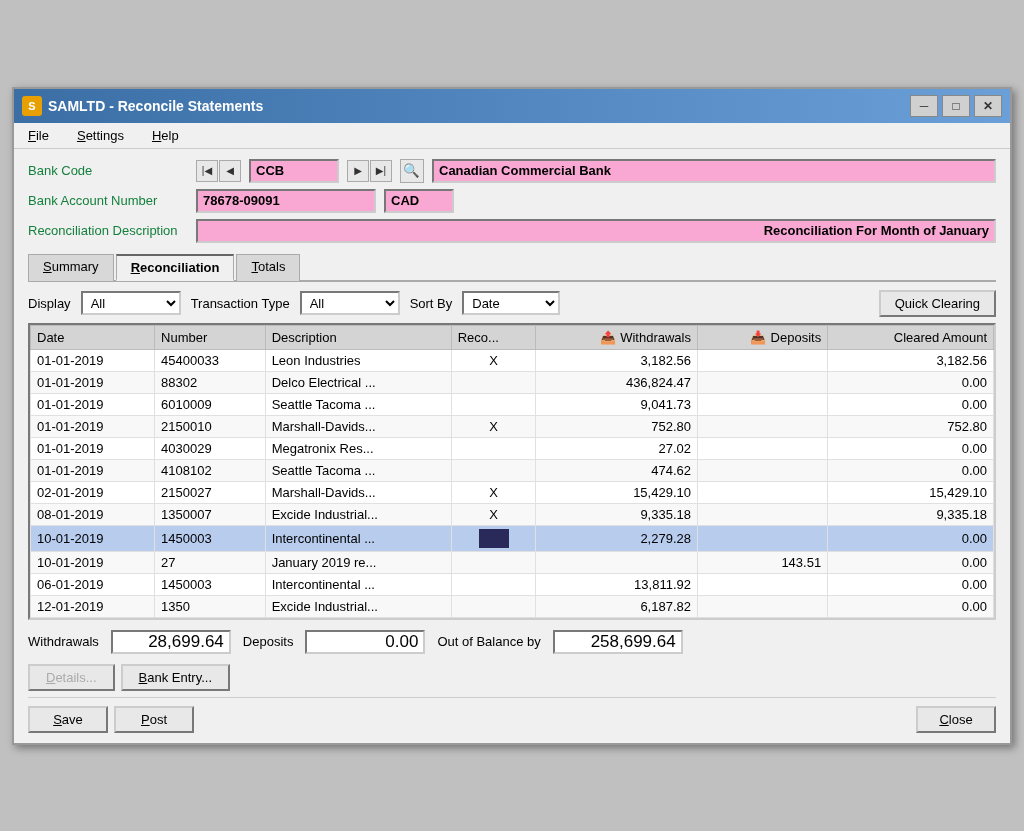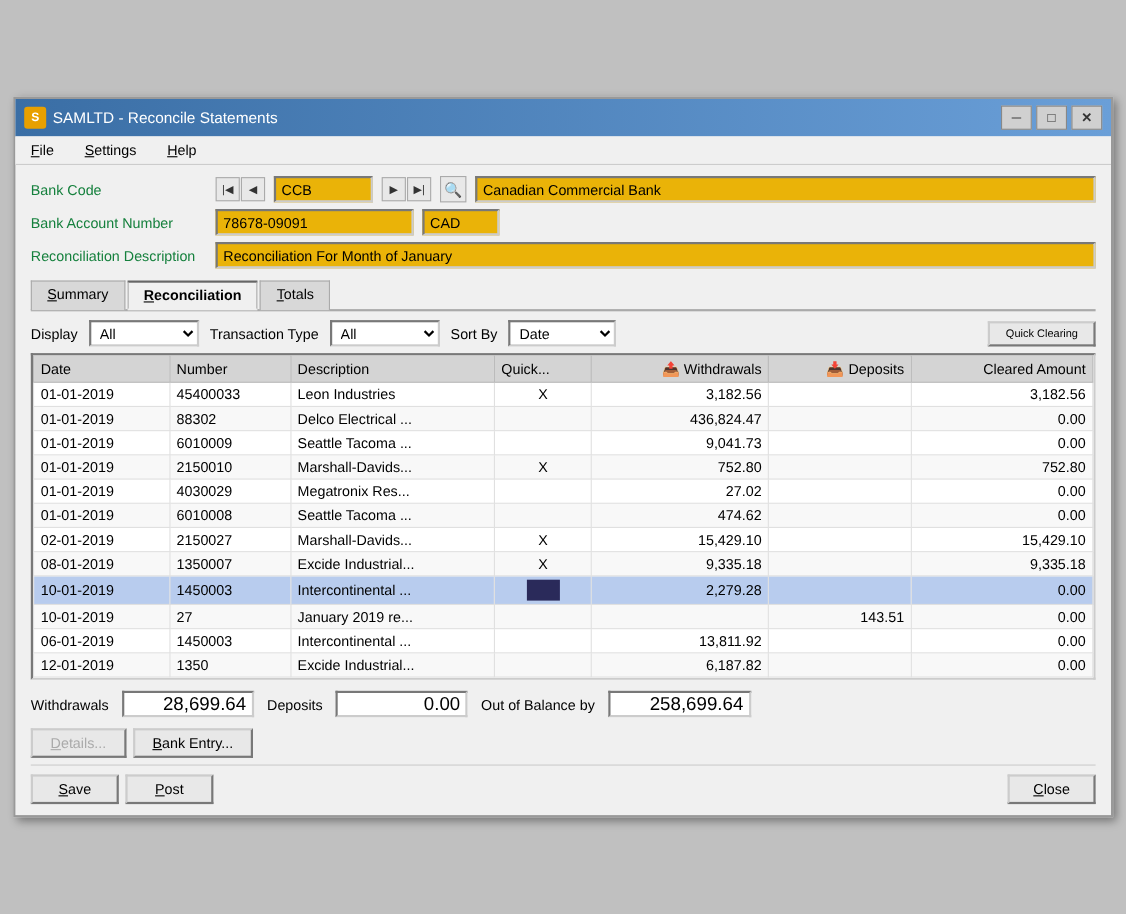--- a/index.html
+++ b/index.html
@@ -39,21 +39,21 @@
       border-radius: 3px;
       display: flex;
       align-items: center;
       justify-content: center;
       font-size: 11px;
       font-weight: bold;
       color: white;
     }
     .title-bar-title {
       font-size: 14px;
-      font-weight: normal;
+      font-weight: bold;
     }
     .title-bar-controls {
       display: flex;
       gap: 4px;
     }
     .title-btn {
       width: 28px;
       height: 22px;
       background: #d0d0d0;
       border: 1px solid #888;
@@ -103,25 +103,26 @@
       border: 1px solid #aaa;
       cursor: pointer;
       display: flex;
       align-items: center;
       justify-content: center;
       font-size: 10px;
       color: #333;
     }
     .input-field {
       border: 2px inset #ccc;
-      background: #eab308;
+      background: #f9a8d4;
       padding: 2px 5px;
       height: 24px;
       font-size: 13px;
       outline: none;
+      font-weight: bold;
     }
     .search-btn {
       width: 24px;
       height: 24px;
       background: #e8e8e8;
       border: 1px solid #aaa;
       cursor: pointer;
       display: flex;
       align-items: center;
       justify-content: center;
@@ -165,21 +166,21 @@
       font-size: 13px;
       padding: 0 4px;
       min-width: 100px;
     }
     .quick-clear-btn {
       margin-left: auto;
       padding: 4px 14px;
       background: #e8e8e8;
       border: 2px outset #ccc;
       cursor: pointer;
-      font-size: 10px;
+      font-size: 13px;
     }
     .table-container {
       border: 2px inset #ccc;
       background: white;
       overflow-y: auto;
       max-height: 310px;
     }
     table {
       width: 100%;
       border-collapse: collapse;
@@ -308,21 +309,21 @@
     </div>
 
     <div class="form-row">
       <span class="form-label">Bank Account Number</span>
       <input class="input-field" style="width: 180px;" type="text" value="78678-09091">
       <input class="input-field" style="width: 70px;" type="text" value="CAD">
     </div>
 
     <div class="form-row">
       <span class="form-label">Reconciliation Description</span>
-      <input class="input-field" style="flex: 1 1 0%;" type="text" value="Reconciliation For Month of January">
+      <input class="input-field" style="flex: 1 1 0%; text-align: right;" type="text" value="Reconciliation For Month of January">
     </div>
 
     <div class="tabs">
       <div class="tab">
         <span class="underline">S</span>ummary
       </div>
       <div class="tab active">
         <span class="underline">R</span>econciliation
       </div>
       <div class="tab">
@@ -354,21 +355,21 @@
       <button class="quick-clear-btn">Quick Clearing</button>
     </div>
 
     <div class="table-container scrollbar-area">
       <table>
         <thead>
           <tr>
             <th>Date</th>
             <th>Number</th>
             <th>Description</th>
-            <th>Quick...</th>
+            <th>Reco...</th>
             <th class="right">
               <span>📤</span> Withdrawals
             </th>
             <th class="right">
               <span>📥</span> Deposits
             </th>
             <th class="right">Cleared Amount</th>
           </tr>
         </thead>
         <tbody id="table-body">
@@ -412,21 +413,21 @@
     <td>01-01-2019</td>
     <td>4030029</td>
     <td>Megatronix Res...</td>
     <td class="center"></td>
     <td class="right">27.02</td>
     <td class="right"></td>
     <td class="right">0.00</td>
   </tr>
             <tr>
     <td>01-01-2019</td>
-    <td>6010008</td>
+    <td>4108102</td>
     <td>Seattle Tacoma ...</td>
     <td class="center"></td>
     <td class="right">474.62</td>
     <td class="right"></td>
     <td class="right">0.00</td>
   </tr>
             <tr>
     <td>02-01-2019</td>
     <td>2150027</td>
     <td>Marshall-Davids...</td>

